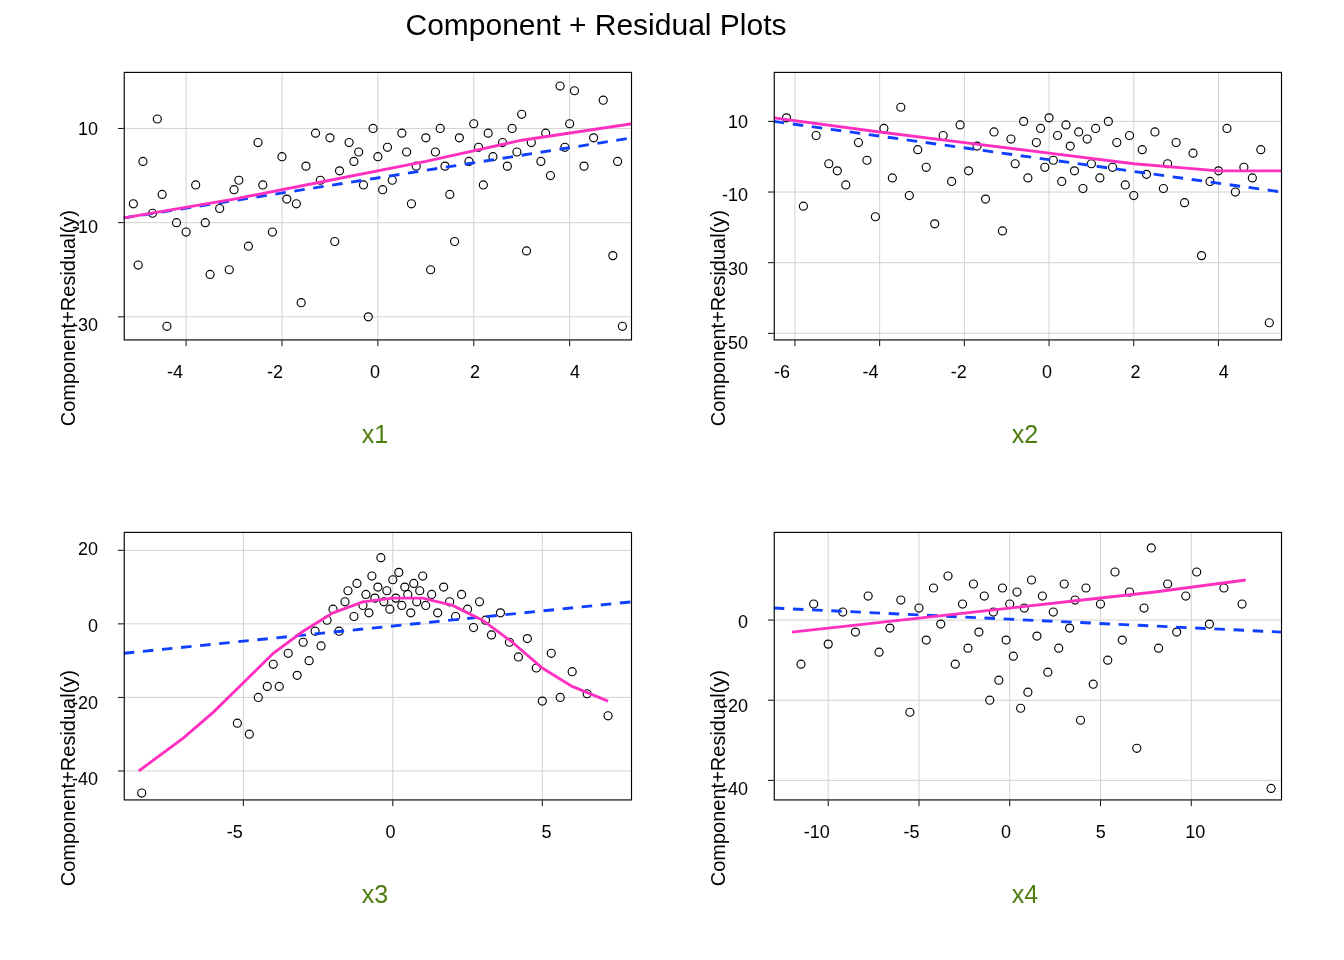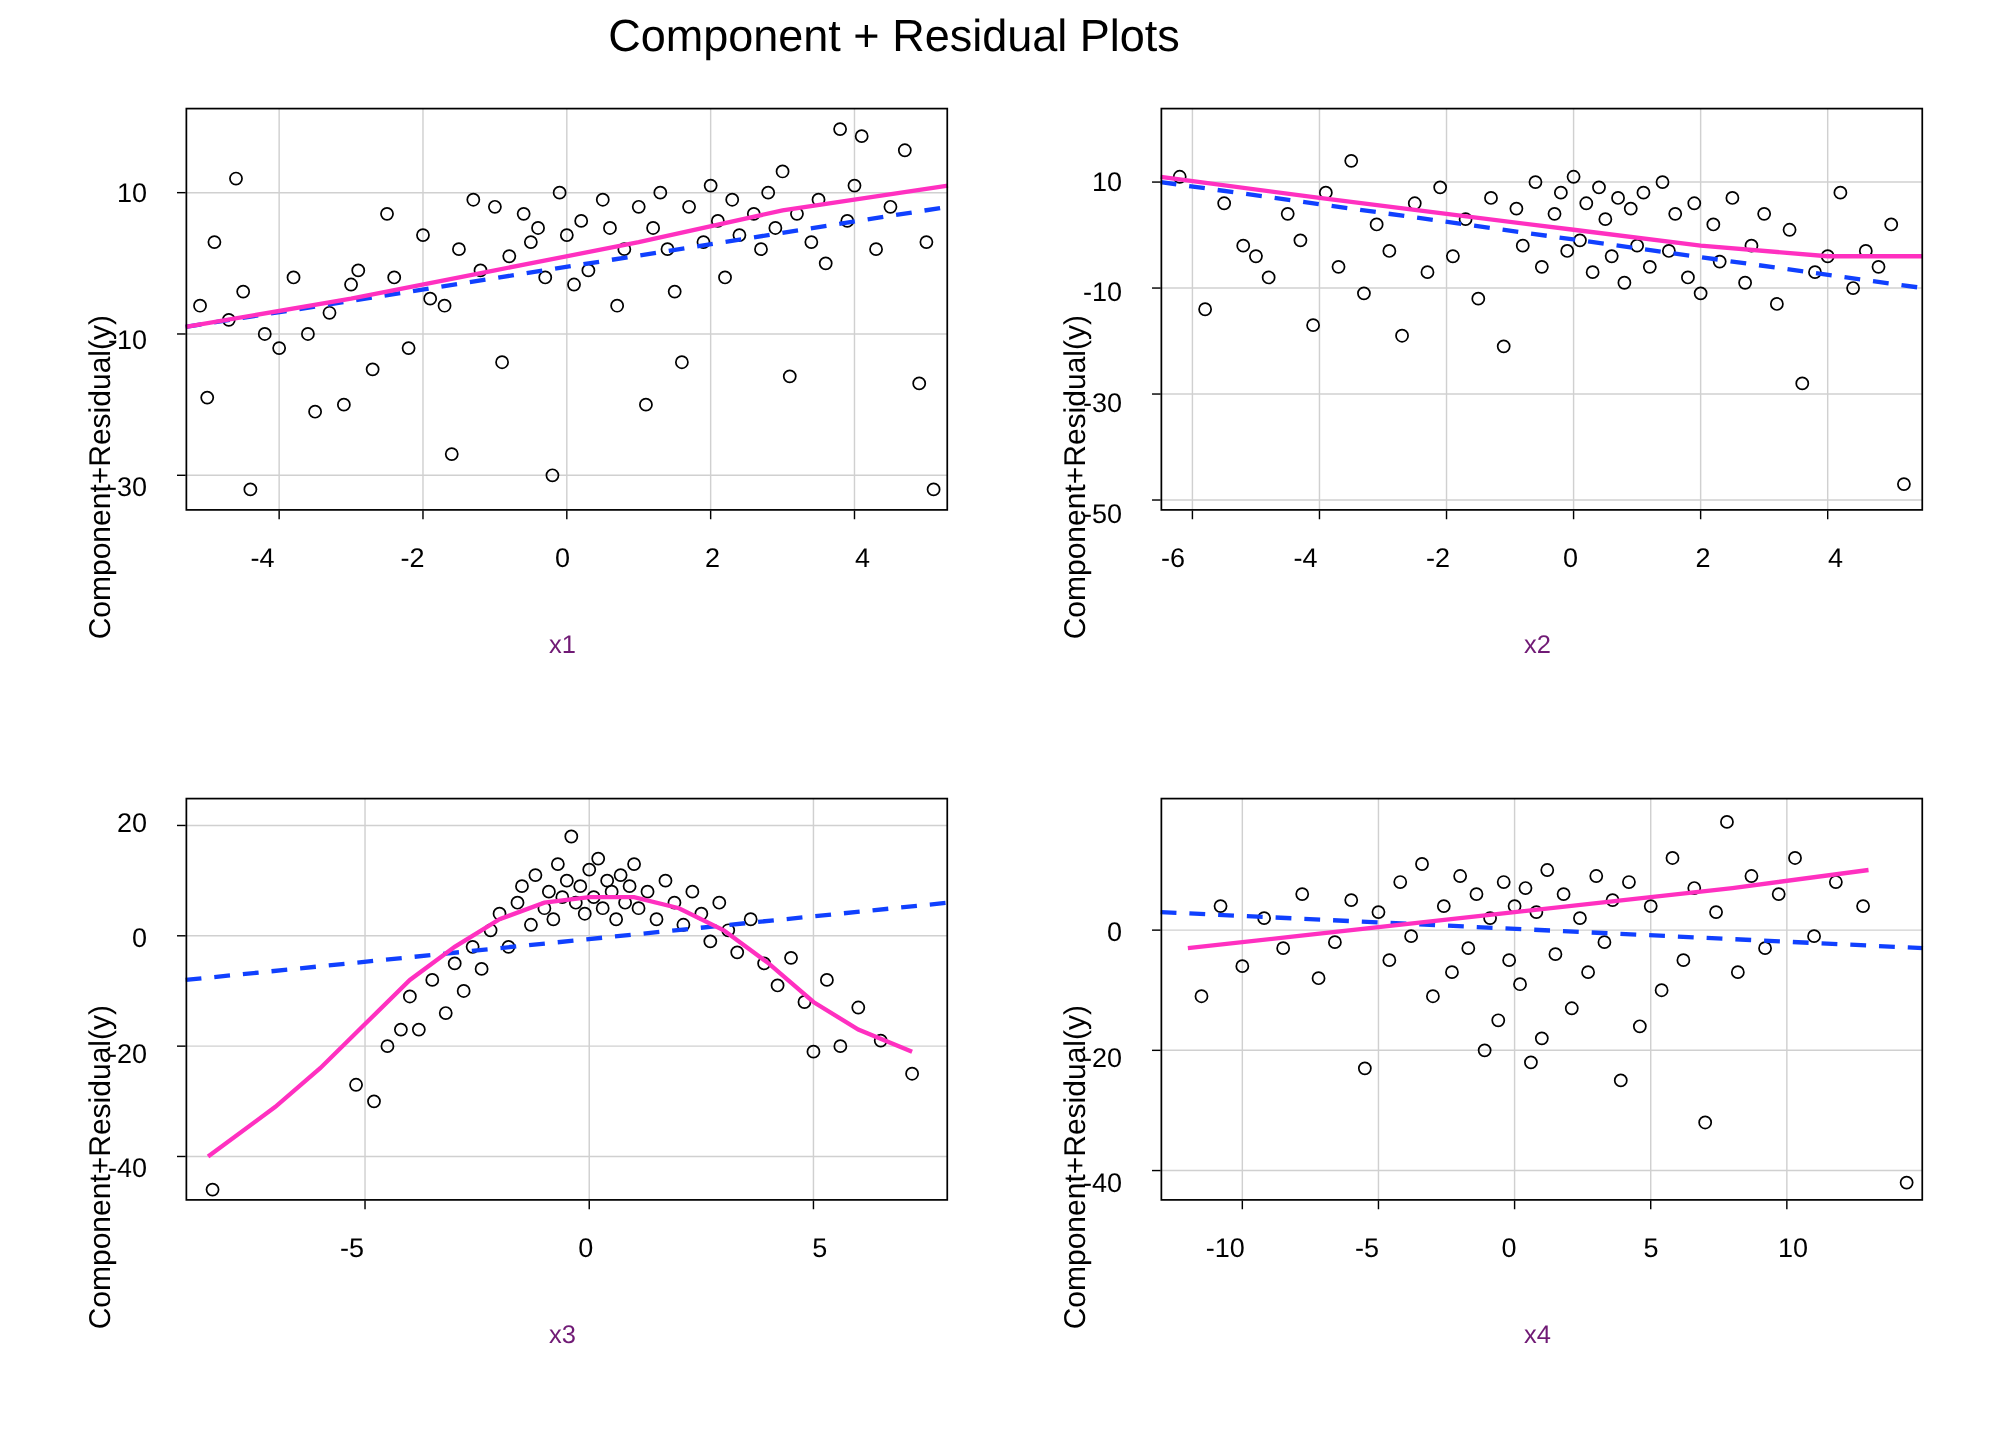--- a/index.html
+++ b/index.html
@@ -1,20 +1,20 @@
 <!DOCTYPE html>
 <html><head>
 <meta charset="utf-8">
 <style>
   html,body{margin:0;padding:0;background:#fff;font-family:Arial,Helvetica,sans-serif}
   #wrap{width:1192px;height:960px;position:relative}
   #title{position:absolute;left:0;right:0;top:8px;text-align:center;font-size:30px;color:#000}
   .panel{position:absolute}
   .ylab{position:absolute;left:-6px;top:50%;transform:translate(-100%,-50%) rotate(-90deg);transform-origin:100% 50%;font-size:20px;color:#000;white-space:nowrap}
-  .xlab{position:absolute;left:50%;transform:translateX(-50%);font-size:17px;color:#701a75}
+  .xlab{position:absolute;left:50%;transform:translateX(-50%);font-size:25px;color:#4d7c0f}
   .xtick{position:absolute;font-size:18px;color:#000;transform:translateX(-50%)}
   .ytick{position:absolute;font-size:18px;color:#000;transform:translateY(-50%);text-align:right}
 </style>
 </head>
 <body>
 <div id="wrap">
   <div id="title">Component + Residual Plots</div>
   <div id="panels">
       <div class="panel" style="left: 110px; top: 70px; width: 530px; height: 280px;"><svg width="530" height="280" viewBox="-8 -2 540 292" style="overflow:visible">
     <g>

